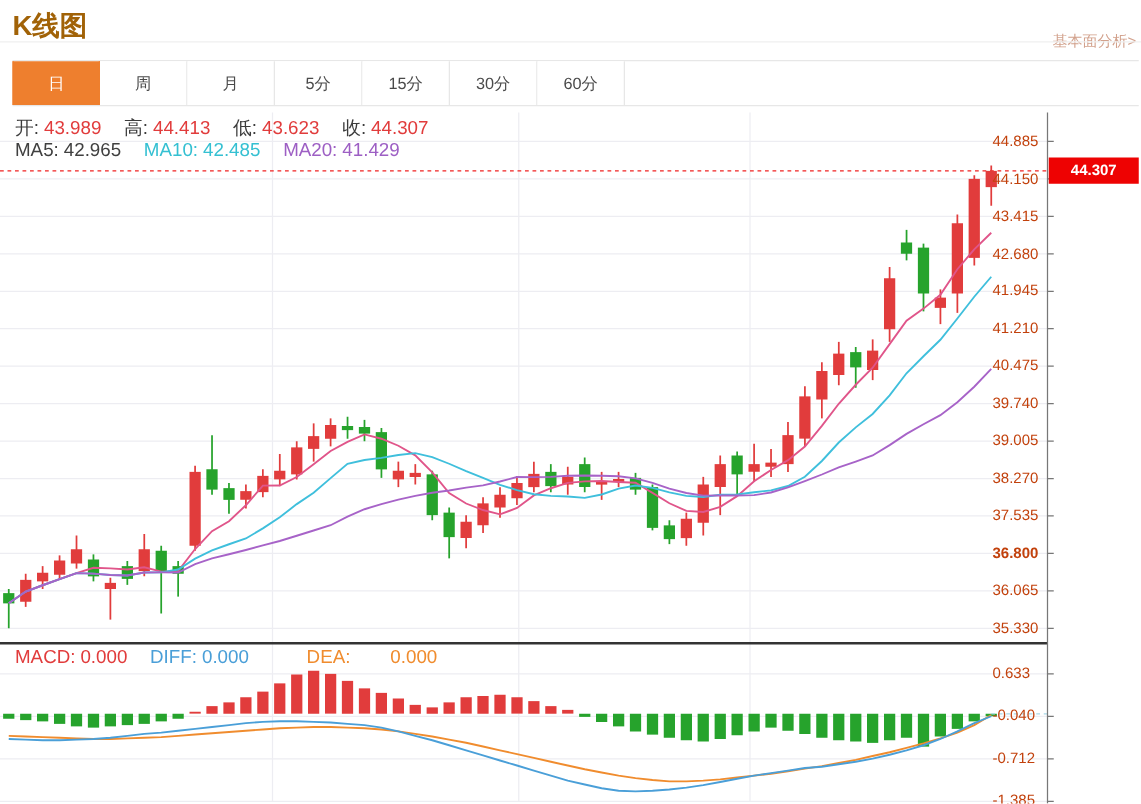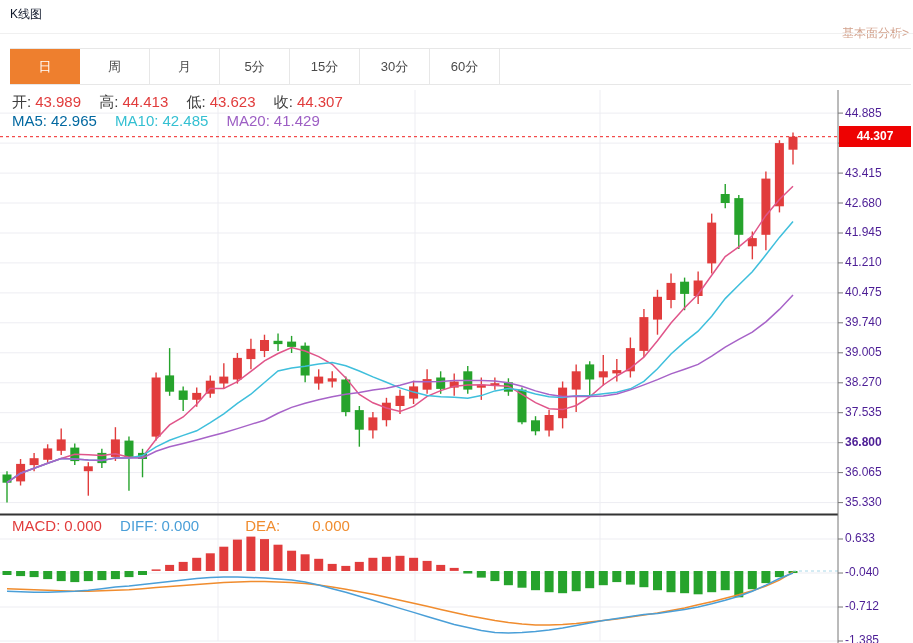--- a/index.html
+++ b/index.html
@@ -4,21 +4,21 @@
 <style>
   * { box-sizing: border-box; margin: 0; padding: 0; }
   html,body { background:#fff; }
   body { font-family: "Liberation Sans", "DejaVu Sans", sans-serif; }
   #app {
     position: relative; width: 913px; height: 643px;
     background: #fff; overflow: hidden;
   }
   .page-title {
     position: absolute; left: 10px; top: 6px;
-    font-size: 12px; font-weight: normal; color: #0f172a;
+    font-size: 22px; font-weight: bold; color: #a16207;
   }
   .analysis-link {
     position: absolute; right: 4px; top: 9px;
     font-size: 12px; color: #d2a18c; cursor: pointer; text-decoration: none; margin-top: 16px;
   }
   .header-divider {
     position: absolute; left: 0; top: 33px; width: 913px; height: 1px; background: #f0f0f0;
   }
   .tabbar {
     position: absolute; left: 10px; top: 48px; width: 901px; height: 37px;
@@ -30,28 +30,28 @@
     font-size: 13px; color: #4a4a4a; border-right: 1px solid #e7e7e7;
     cursor: pointer; background: #fff; user-select: none;
   }
   .tab:first-child { border-left: 1px solid #e7e7e7; }
   .tab.active { background: #ee7f2e; color: #fff; border-color: #ee7f2e; }
   .legend-row { position: absolute; left: 12px; font-size: 15px; white-space: nowrap; }
   .legend-row span { margin-right: 4px; }
   .legend-row .grp { margin-right: 14px; }
   .lbl-dark { color: #3c3c3c; }
   .val-red, .lbl-red { color: #e13c3c; }
-  .ma5 { color: #0369a1; }
+  .ma5 { color: #404040; }
   .ma10 { color: #35c0d2; }
   .ma20 { color: #9d5fc4; }
   .diff { color: #4a9fd8; }
   .dea { color: #f08c2e; padding-left: 28px; }
   #chart-svg { position: absolute; left: 0; top: 0; }
   .y-label {
-    position: absolute; left: 845px; font-size: 12px; color: #4c1d95; line-height: 15px;
+    position: absolute; left: 794px; font-size: 12px; color: #c2410c; line-height: 15px;
   }
   .price-badge {
     position: absolute; left: 839px; top: 126px; width: 72px; height: 21px;
     background: #ee0202; color: #fff; font-size: 12px; font-weight: bold;
     line-height: 21px; text-align: center; z-index: 5;
   }
 </style>
 </head>
 <body>
 

